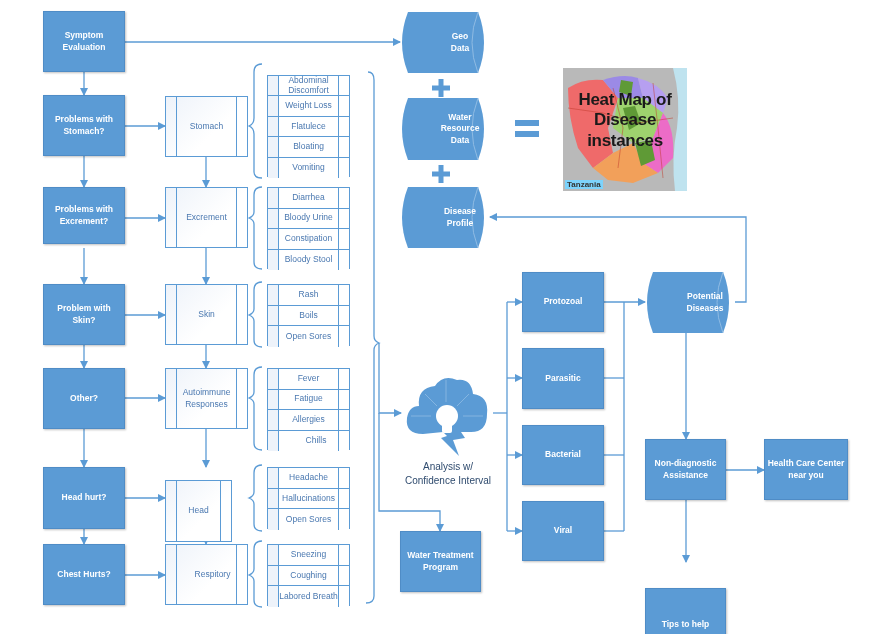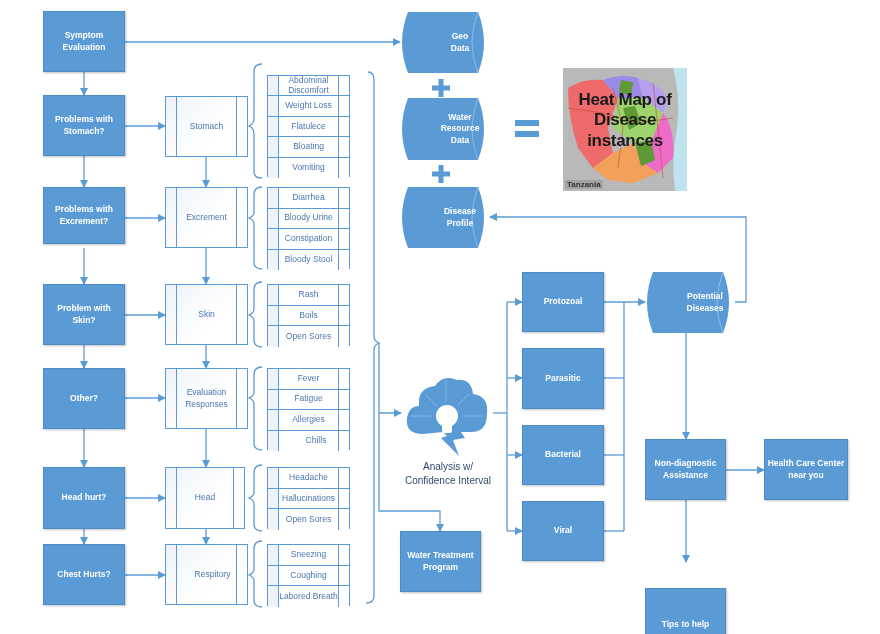--- a/index.html
+++ b/index.html
@@ -16,21 +16,21 @@
   .list .row:last-child { border-bottom:none; }
   .list .row::before, .list .row::after { content:""; position:absolute; top:0; bottom:0; width:1px; background:#5b9bd5; }
   .list .row::before { left:10px; }
   .list .row::after { right:10px; }
   .list .row .band { position:absolute; left:0; top:0; bottom:0; width:10px; background:#eef3fa; }
   .cyl { position:absolute; }
   .cyl svg { position:absolute; left:0; top:0; }
   .cyl .lbl { position:absolute; left:0; right:14px; top:0; bottom:0; display:flex; align-items:center; justify-content:center; text-align:center; color:#fff; font-size:8.5px; font-weight:bold; line-height:1.3;margin-left:44px; }
   .map { position:absolute; overflow:hidden; }
   .map .title { position:absolute; left:0; right:0; top:22px; text-align:center; font-size:17px; font-weight:bold; color:#1a1a1a; line-height:1.2; letter-spacing:-0.3px; }
-  .map .country { position:absolute; left:2px; bottom:2px; background:#a3a3a3; color:#333; font-size:8px; font-weight:bold; padding:0 2px; }
+  .map .country { position:absolute; left:2px; bottom:2px; background:#7dd3fc; color:#333; font-size:8px; font-weight:bold; padding:0 2px; }
   .analysis-label { position:absolute; text-align:center; color:#2f4b6e; font-size:10px; line-height:1.35; }
   .op { position:absolute; }
 </style>
 </head>
 <body>
 
 <svg id="wires" viewBox="0 0 880 634">
   <defs>
     <marker id="arr" markerWidth="8" markerHeight="8" refX="7" refY="4" orient="auto" markerUnits="userSpaceOnUse">
       <path d="M0,0 L8,4 L0,8 z" fill="#5b9bd5"></path>
@@ -120,23 +120,23 @@
 <div class="node proc" style="left:165px;top:96px;width:83px;height:61px;">
   <span>Stomach</span>
 </div>
 <div class="node proc" style="left:165px;top:187px;width:83px;height:61px;">
   <span>Excrement</span>
 </div>
 <div class="node proc" style="left:165px;top:284px;width:83px;height:61px;">
   <span>Skin</span>
 </div>
 <div class="node proc" style="left:165px;top:368px;width:83px;height:61px;padding:0 12px;">
-  <span>Evaluation Responses</span>
-</div>
-<div class="node proc" style="left:165px;top:467px;width:80px;height:62px;text-align:right;">
+  <span>Autoimmune Responses</span>
+</div>
+<div class="node proc" style="left:165px;top:480px;width:67px;height:62px;text-align:right;">
   <span>Head</span>
 </div>
 <div class="node proc" style="left:165px;top:544px;width:83px;height:61px;padding-left:12px;">
   <span>Respitory</span>
 </div>
 
 <div class="list" style="left:267px;top:75px;width:83px;height:102px;">
   <div class="row" style="height:20.4px;">
       <span class="band"></span>
       <span style="position:relative;padding:0 10px;">Abdominal Discomfort</span>

